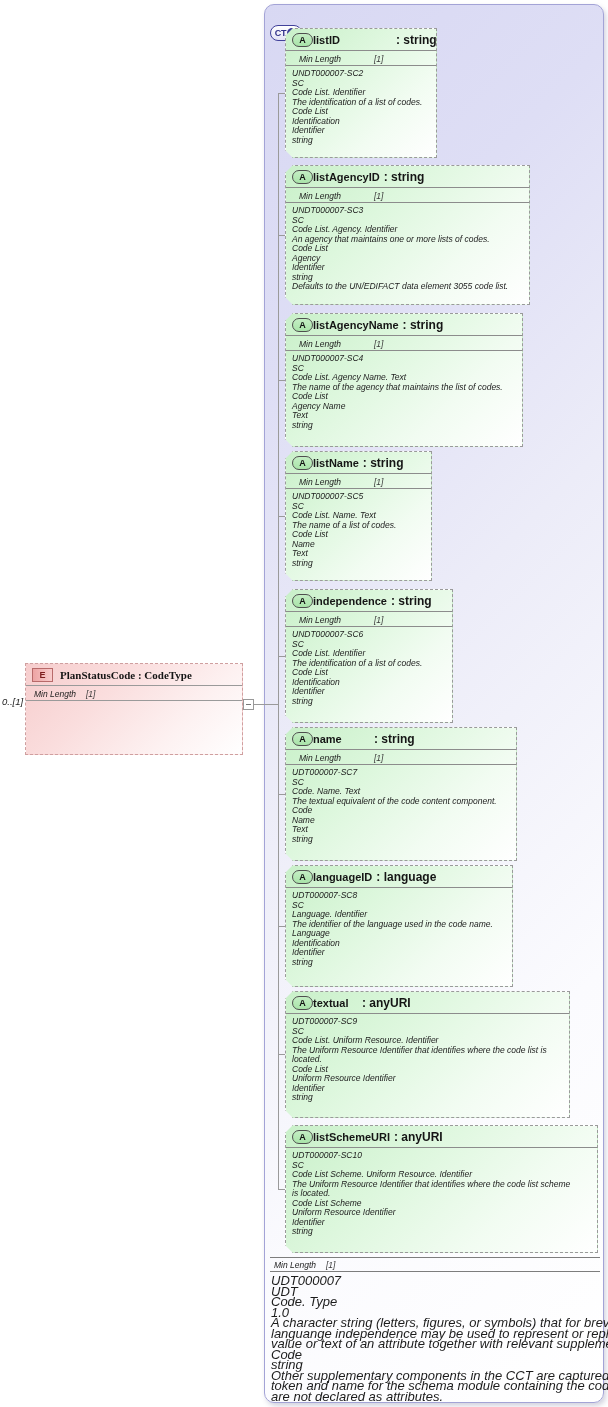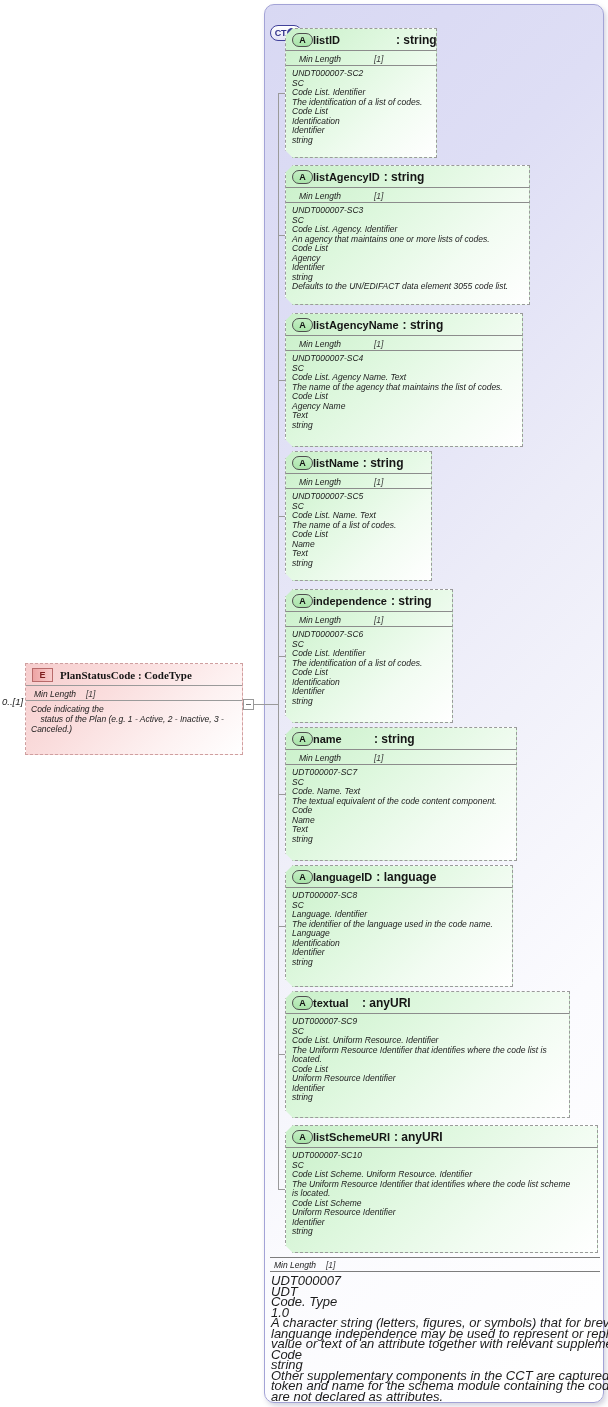--- a/index.html
+++ b/index.html
@@ -295,20 +295,17 @@
 
   <div class="el-box">
     <div class="el-head">
       <span class="e-icon">E</span>
       <span class="el-title">PlanStatusCode : CodeType</span>
     </div>
     <div class="el-facet">
       <span class="facet-name">Min Length</span>
       <span class="facet-val">[1]</span>
     </div>
-    <div class="el-docs">Code indicating the
-    status of the Plan (e.g. 1 - Active, 2 - Inactive, 3 -
-Canceled.)</div>
   </div>
 
   <div class="multiplicity">0..[1]</div>
 
 </div>
 
 </body></html>

